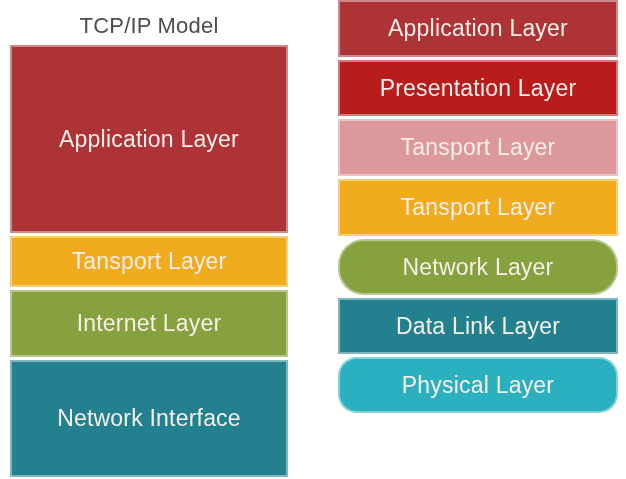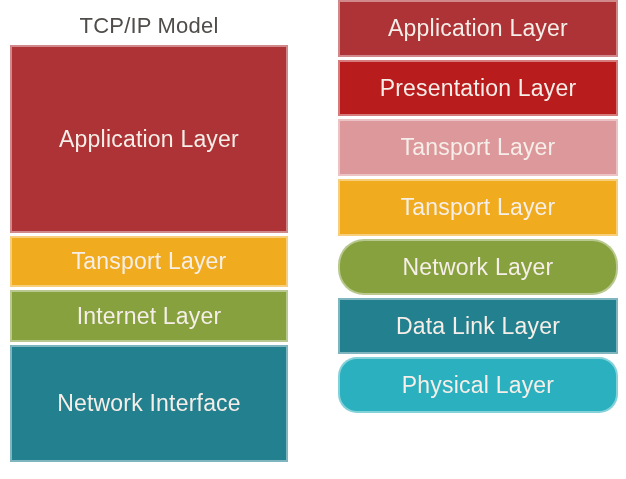--- a/index.html
+++ b/index.html
@@ -59,21 +59,21 @@
 
   <div class="column left">
     <div class="col-title">TCP/IP Model</div>
     <div class="layers">
       <div class="layer" style="background-color: rgb(174, 51, 54); height: 188px;">
         <span class="layer-label">Application Layer</span>
       </div>
       <div class="layer" style="background-color: rgb(240, 171, 30); height: 51px;">
         <span class="layer-label">Tansport Layer</span>
       </div>
-      <div class="layer" style="background-color: rgb(134, 161, 62); height: 52px;">
+      <div class="layer" style="background-color: rgb(134, 161, 62); height: 67px;">
         <span class="layer-label">Internet Layer</span>
       </div>
       <div class="layer" style="background-color: rgb(35, 128, 143); height: 117px;">
         <span class="layer-label">Network Interface</span>
       </div>
     </div>
   </div>
 
   <div class="column right">
     <div class="layers">

